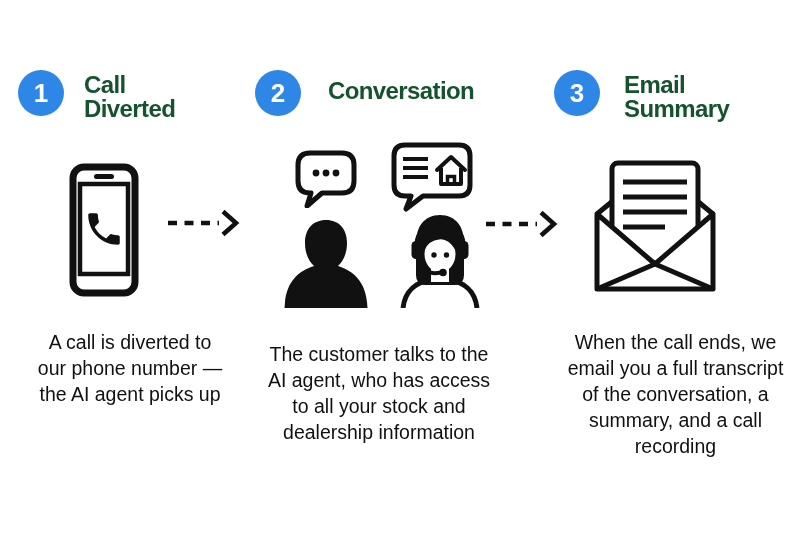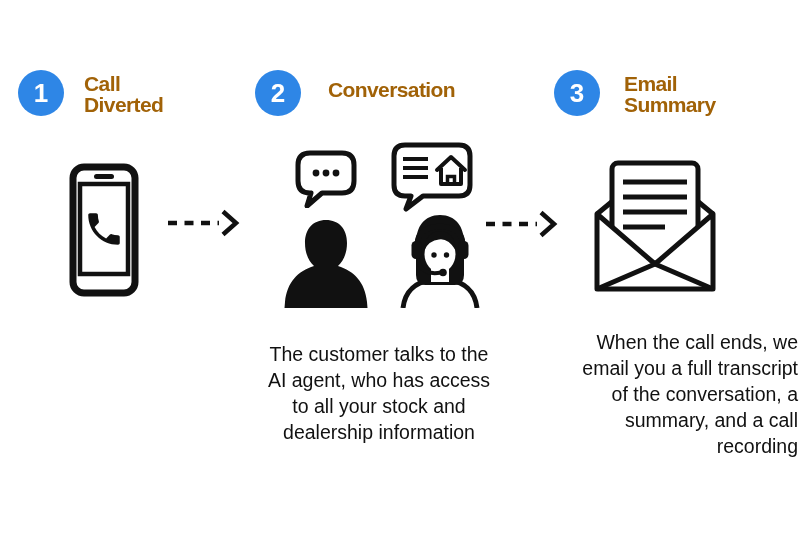--- a/index.html
+++ b/index.html
@@ -19,26 +19,26 @@
     border-radius: 50%;
     background: #2e86e6;
     display: flex; align-items: center; justify-content: center;
     color: #ffffff;
     font-size: 26px;
     font-weight: 600;
     line-height: 1;
     padding-bottom: 1px;
   }
   .step-title {
-    font-size: 21px;
+    font-size: 24px;
     font-weight: 700;
     line-height: 1.0;
     letter-spacing: -0.6px;
     white-space: pre-line;
-    color: #a16207;
+    color: #14532d;
   }
   .step-desc {
     font-size: 19.5px;
     line-height: 26px;
     white-space: pre-line;
     color: #111111;
   }
   .center { text-align: center; }
   svg { display: block; }
 </style>
@@ -57,20 +57,23 @@
     <svg width="70" height="134" viewBox="0 0 70 134">
       <rect x="4" y="4" width="62" height="126" rx="11" fill="#ffffff" stroke="#111111" stroke-width="7"></rect>
       <rect x="25" y="11" width="20" height="5" rx="2.5" fill="#111111"></rect>
       <rect x="11" y="21" width="48" height="90" fill="#ffffff" stroke="#111111" stroke-width="4.5"></rect>
       <g transform="translate(14,45) scale(1.75)">
         <path d="M6.62 10.79c1.44 2.83 3.76 5.14 6.59 6.59l2.2-2.2c.27-.27.67-.36 1.02-.24 1.12.37 2.33.57 3.57.57.55 0 1 .45 1 1V20c0 .55-.45 1-1 1-9.39 0-17-7.61-17-17 0-.55.45-1 1-1h3.5c.55 0 1 .45 1 1 0 1.25.2 2.45.57 3.57.11.35.03.74-.24 1.02l-2.2 2.2z" fill="#111111"></path>
       </g>
     </svg>
   </div>
 
+  <div class="abs step-desc center" style="left:10px; top:329px; width:240px;">A call is diverted to
+our phone number —
+the AI agent picks up</div>
 
   <div class="abs" style="left:165px; top:208px;">
     <svg width="76" height="30" viewBox="0 0 76 30">
       <line x1="3" y1="15" x2="54" y2="15" stroke="#111111" stroke-width="4.5" stroke-dasharray="9 7.5"></line>
       <path d="M58 3.5 L71 15 L58 26.5" fill="none" stroke="#111111" stroke-width="4.5"></path>
     </svg>
   </div>
 
   <div class="abs step-circle" style="left:255px; top:70px;">
     <span>2</span>
@@ -145,19 +148,19 @@
       <rect x="19" y="3" width="86" height="100" rx="6" fill="#ffffff" stroke="#111111" stroke-width="5"></rect>
       <line x1="30" y1="22" x2="94" y2="22" stroke="#111111" stroke-width="5"></line>
       <line x1="30" y1="37" x2="94" y2="37" stroke="#111111" stroke-width="5"></line>
       <line x1="30" y1="52" x2="94" y2="52" stroke="#111111" stroke-width="5"></line>
       <line x1="30" y1="67" x2="72" y2="67" stroke="#111111" stroke-width="5"></line>
       <path d="M4 54 L62 104 L120 54 L120 129 L4 129 Z" fill="#ffffff" stroke="#111111" stroke-width="5" stroke-linejoin="round"></path>
       <path d="M4 129 L62 104 M120 129 L62 104" fill="none" stroke="#111111" stroke-width="5"></path>
     </svg>
   </div>
 
-  <div class="abs step-desc" style="left:553px; top:329px; width:245px; text-align:right;">When the call ends, we
+  <div class="abs step-desc" style="left:553px; top:329px; width:245px; text-align:center;">When the call ends, we
 email you a full transcript
 of the conversation, a
 summary, and a call
 recording</div>
 
 </div>
 
 </body></html>

